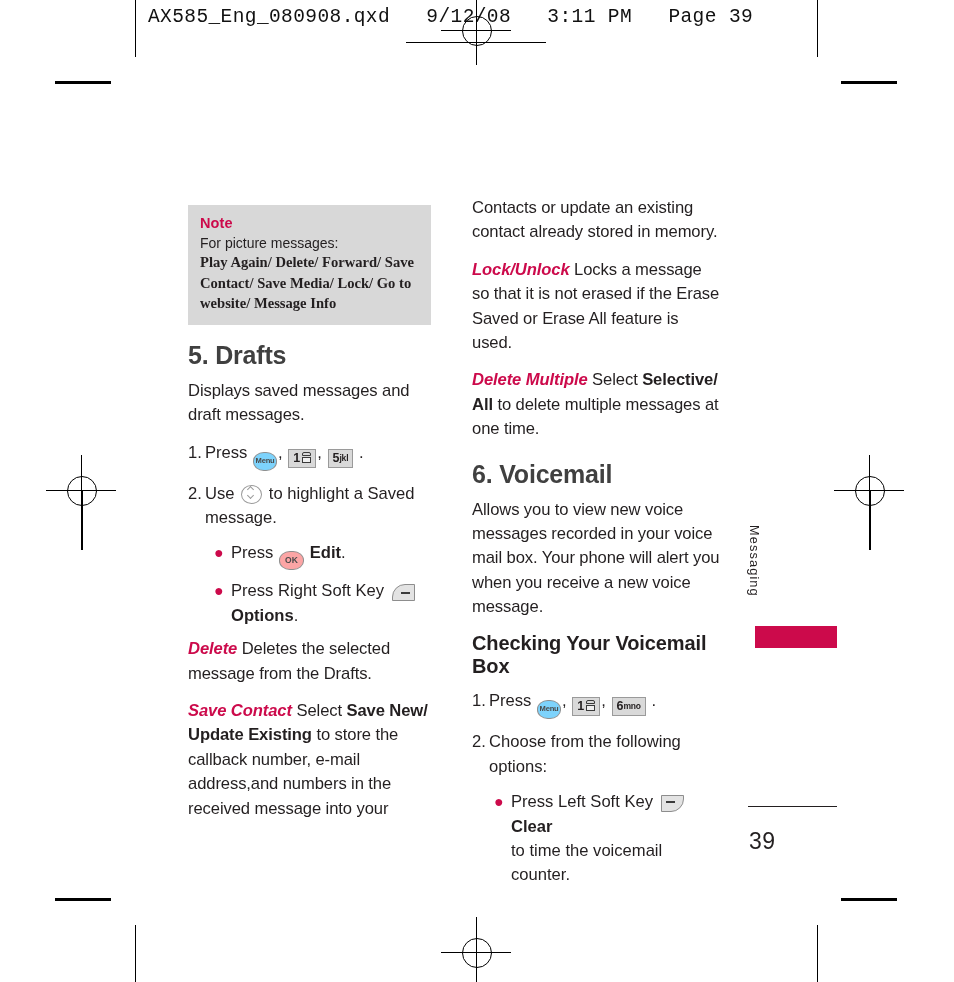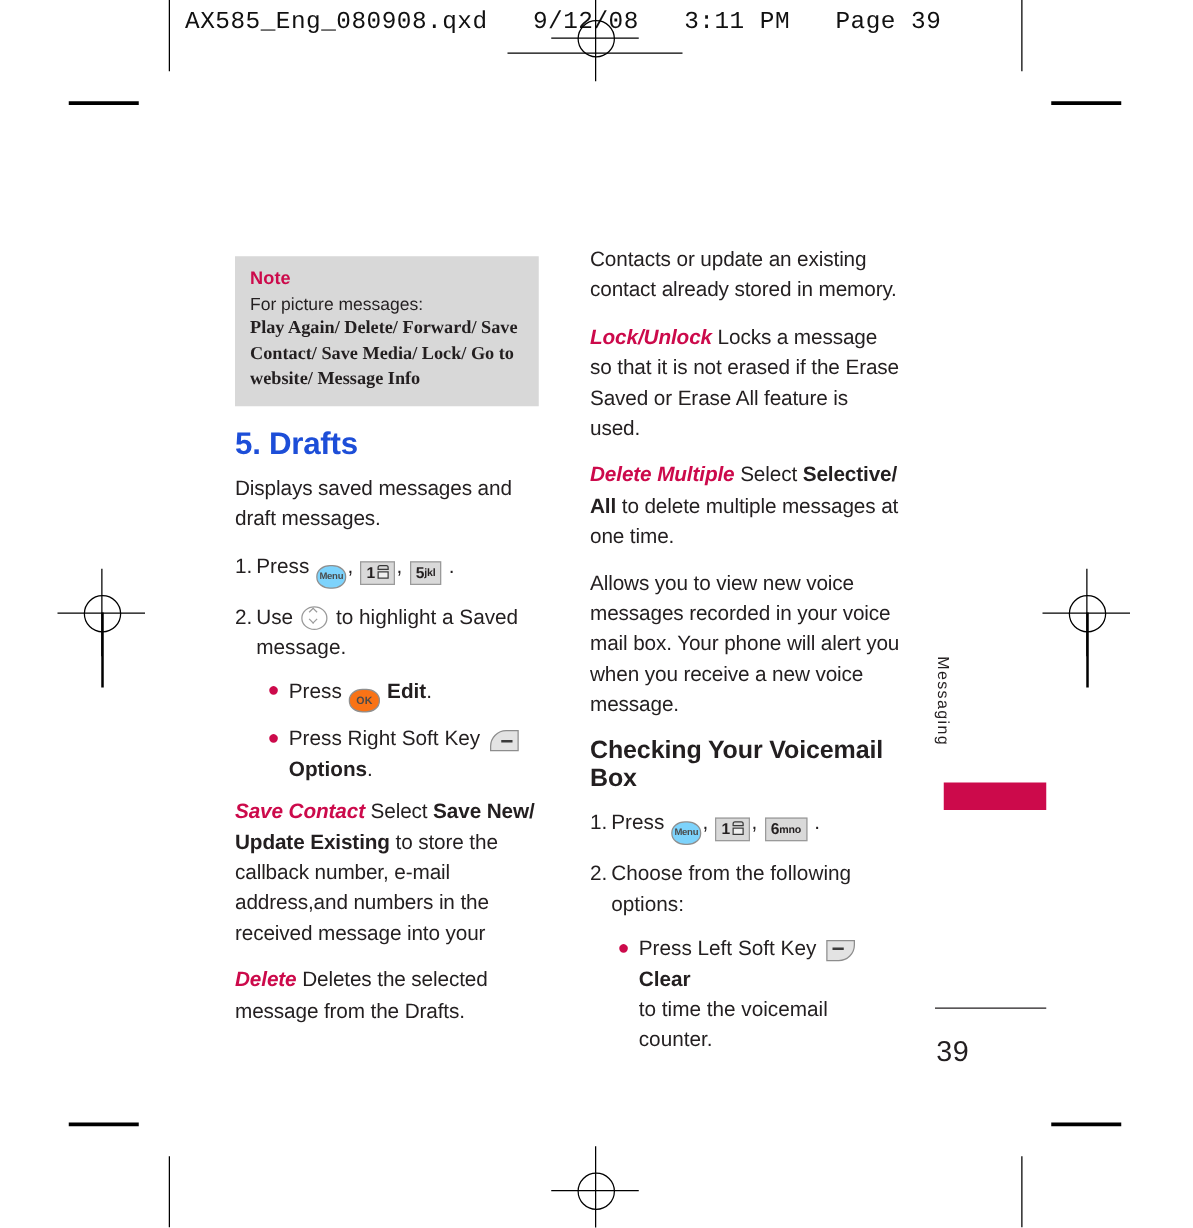--- a/index.html
+++ b/index.html
@@ -48,21 +48,21 @@
     margin-bottom:16px;
   }
   .note-title{
     color:#cc0a4b;font-weight:bold;font-size:14.5px;
     letter-spacing:0.1px;margin-bottom:3px;
   }
   .note-sub{font-size:14px;line-height:1.32;color:#231f20;}
   .note-list{font-size:14.6px;font-weight:bold;line-height:1.38;color:#231f20;font-family:Liberation Serif, serif;}
 
   h2.sec{
-    color:#1d4ed8;
+    color:#404040;
     font-size:25px;
     font-weight:bold;
     margin:0 0 9px 0;
     letter-spacing:-0.2px;
   }
   .body{
     font-size:16.6px;
     line-height:1.47;
     letter-spacing:-0.1px;
   }
@@ -130,21 +130,21 @@
     background:#7dd3fc;
     text-align:center;
     font-size:7.6px;font-weight:bold;color:#4a4a4a;
     letter-spacing:-0.2px;
     margin:0 1px;
   }
   .okkey{
     display:inline-block;vertical-align:-5px;
     width:23px;height:17px;line-height:16px;
     border:1.4px solid #8f8f8f;border-radius:11px/9px;
-    background:#f97316;
+    background:#fca5a5;
     text-align:center;
     font-size:8.5px;font-weight:bold;color:#4a4a4a;
     letter-spacing:0.2px;
     margin:0 1px;
   }
   .navkey{
     display:inline-block;vertical-align:-5px;
     width:19px;height:17px;
     border:1.6px solid #9a9a9a;border-radius:50%;
     background:#ffffff;
@@ -292,42 +292,43 @@
     </div>
 
     <div class="bullet">
       <span class="dot">●</span>
       <span class="c"><span>Press Right Soft Key</span>
         <span class="softkey right"><span class="shape"></span><span class="dash"></span></span><br>
         <span class="b">Options</span><span>.</span>
       </span>
     </div>
 
+    <p class="body para" style="margin-top:6px;">
+      <span class="term">Delete</span><span> Deletes the selected message from the Drafts.</span>
+    </p>
+
     <p class="body para">
       <span class="term">Save Contact</span><span> Select </span><span class="b">Save New/ Update Existing</span><span> to store the callback number, e-mail address,and numbers in the received message into your</span>
     </p>
 
-    <p class="body para" style="margin-top:6px;">
-      <span class="term">Delete</span><span> Deletes the selected message from the Drafts.</span>
-    </p>
-
   </div>
 
   <div class="col col-right">
 
     <p class="body para">Contacts or update an existing contact already stored in memory.</p>
 
     <p class="body para">
       <span class="term">Lock/Unlock</span><span> Locks a message so that it is not erased if the Erase Saved or Erase All feature is used.</span>
     </p>
 
     <p class="body para">
       <span class="term">Delete Multiple</span><span> Select </span><span class="b">Selective/ All</span><span> to delete multiple messages at one time.</span>
     </p>
 
+    <h2 class="sec" style="margin-top:18px;">6. Voicemail</h2>
 
     <p class="body para">Allows you to view new voice messages recorded in your voice mail box. Your phone will alert you when you receive a new voice message.</p>
 
     <div class="subhead">Checking Your Voicemail Box</div>
 
     <div class="numitem">
       <span class="n">1.</span>
       <span class="c"><span>Press</span>
         <span class="menukey">Menu</span><span>,</span>
         <span class="key"><span>1</span><span class="vm"></span></span><span>,</span>

